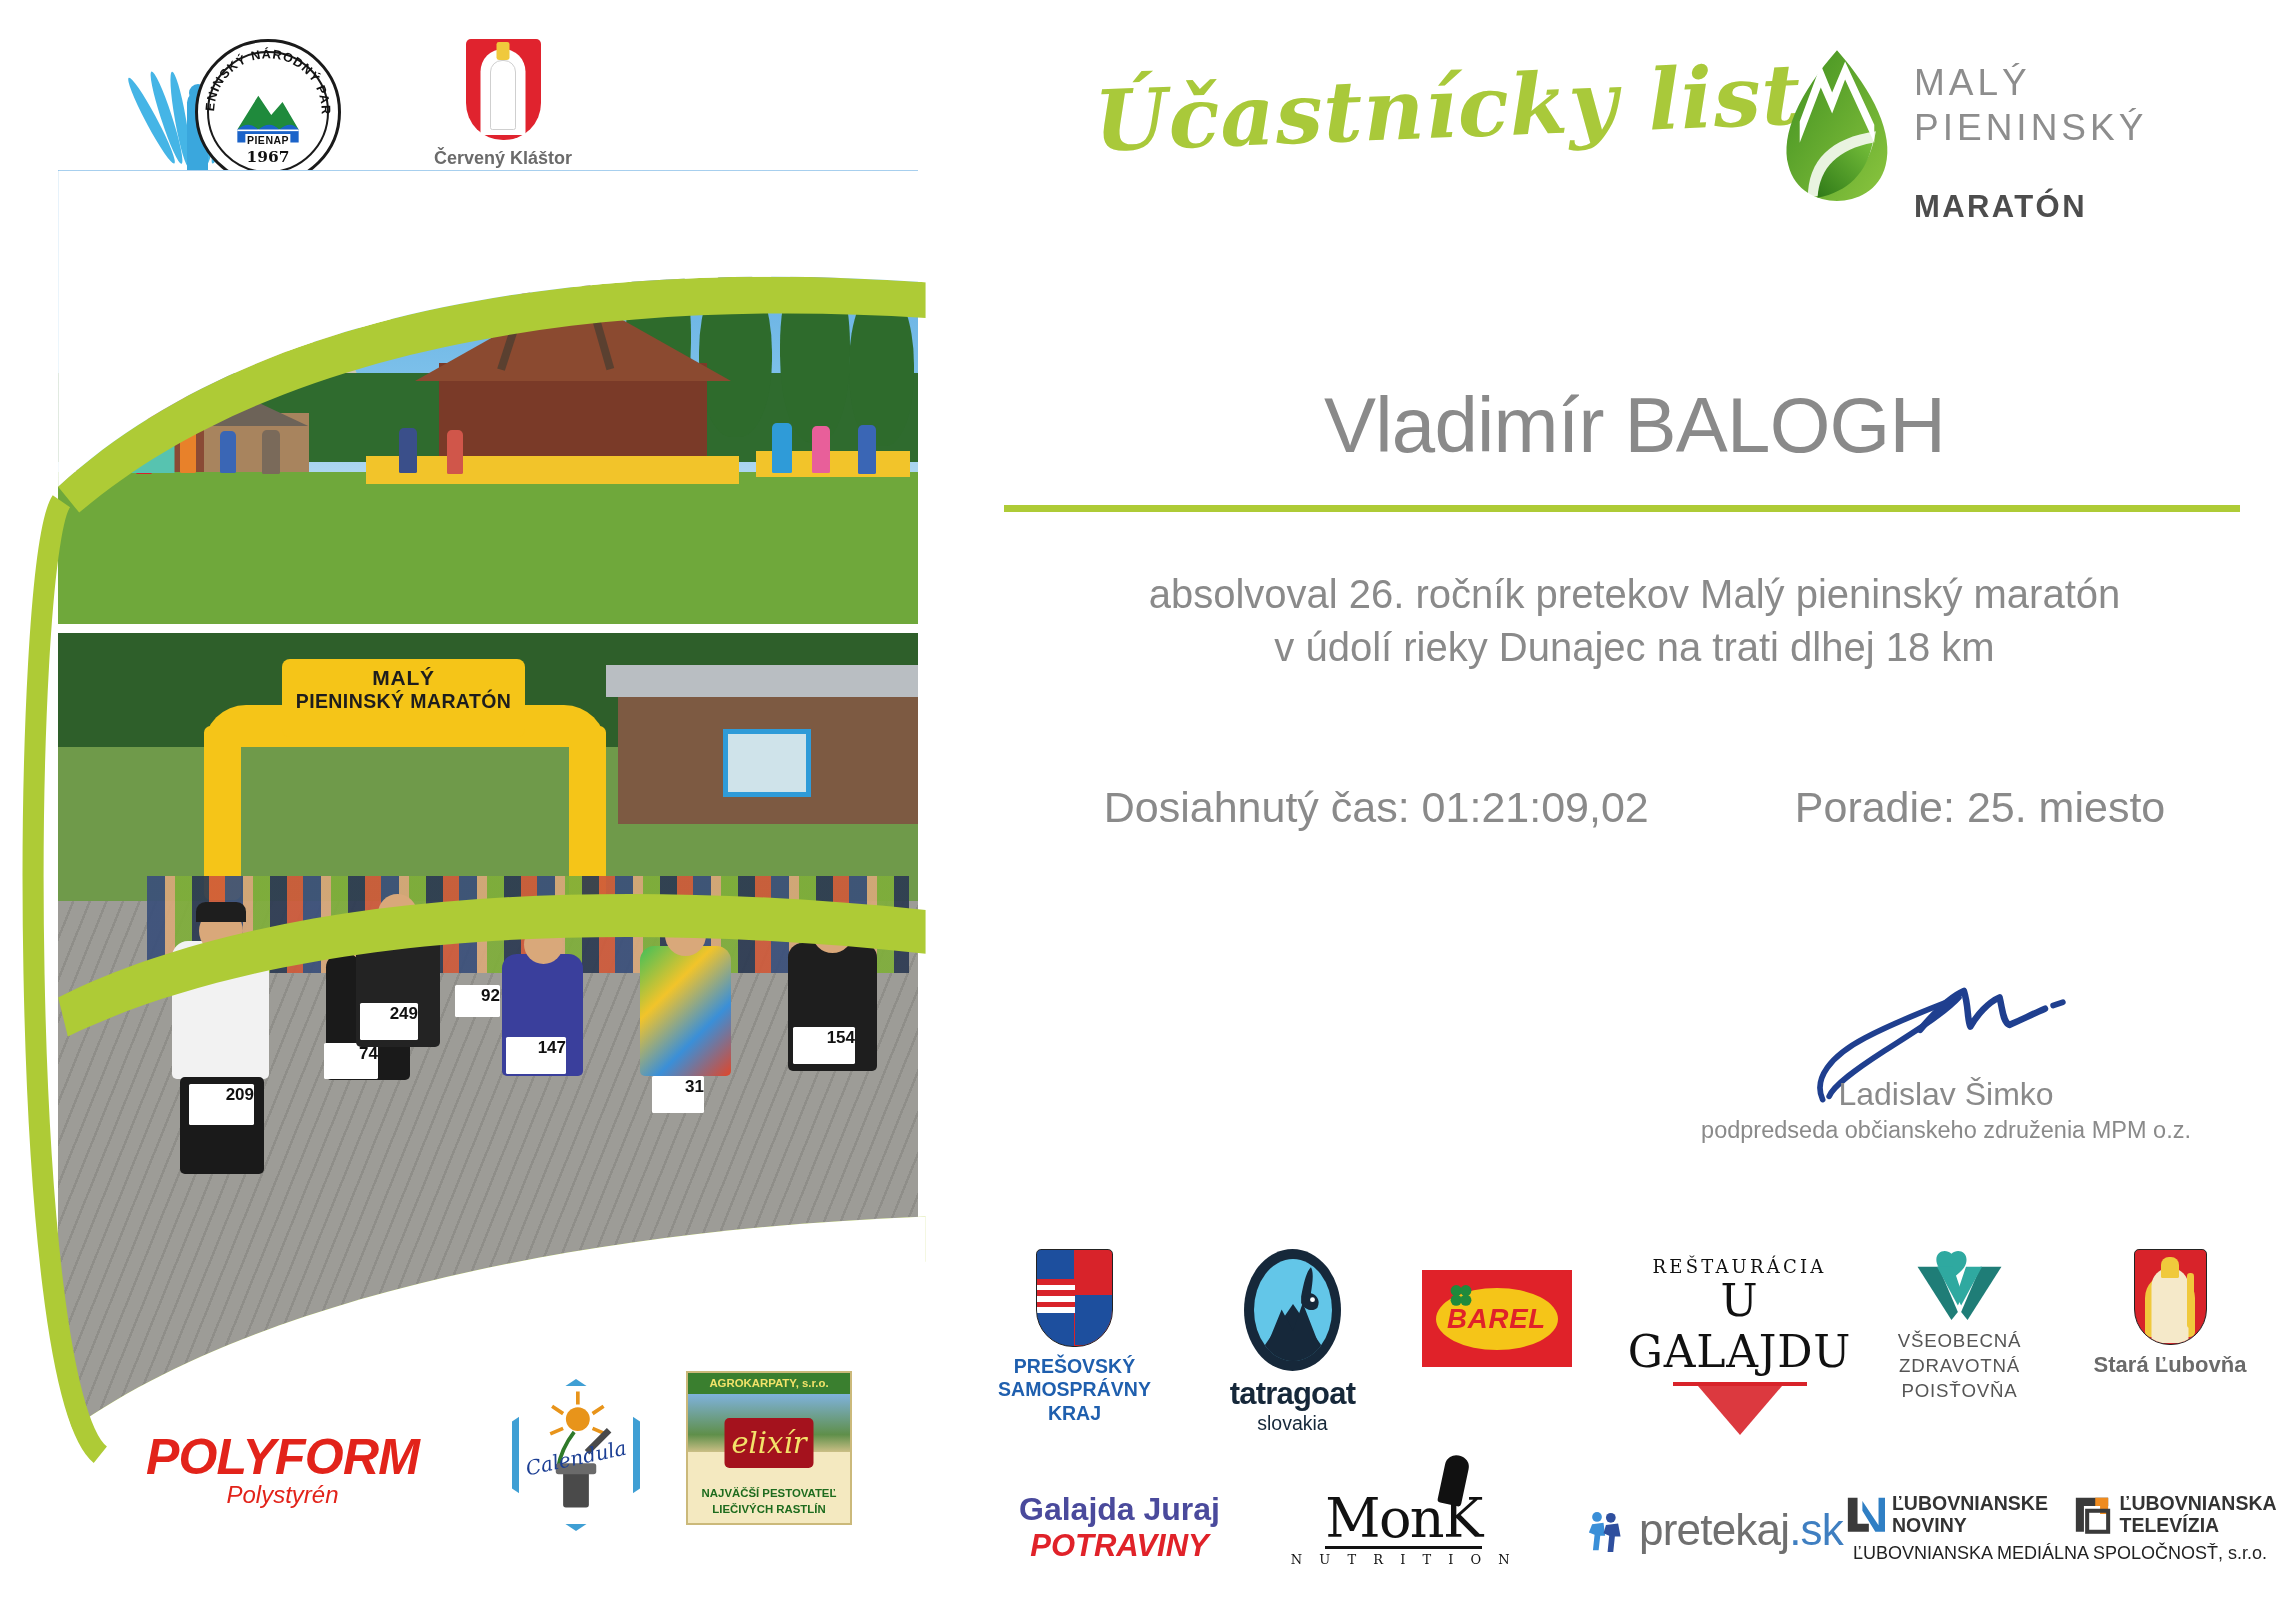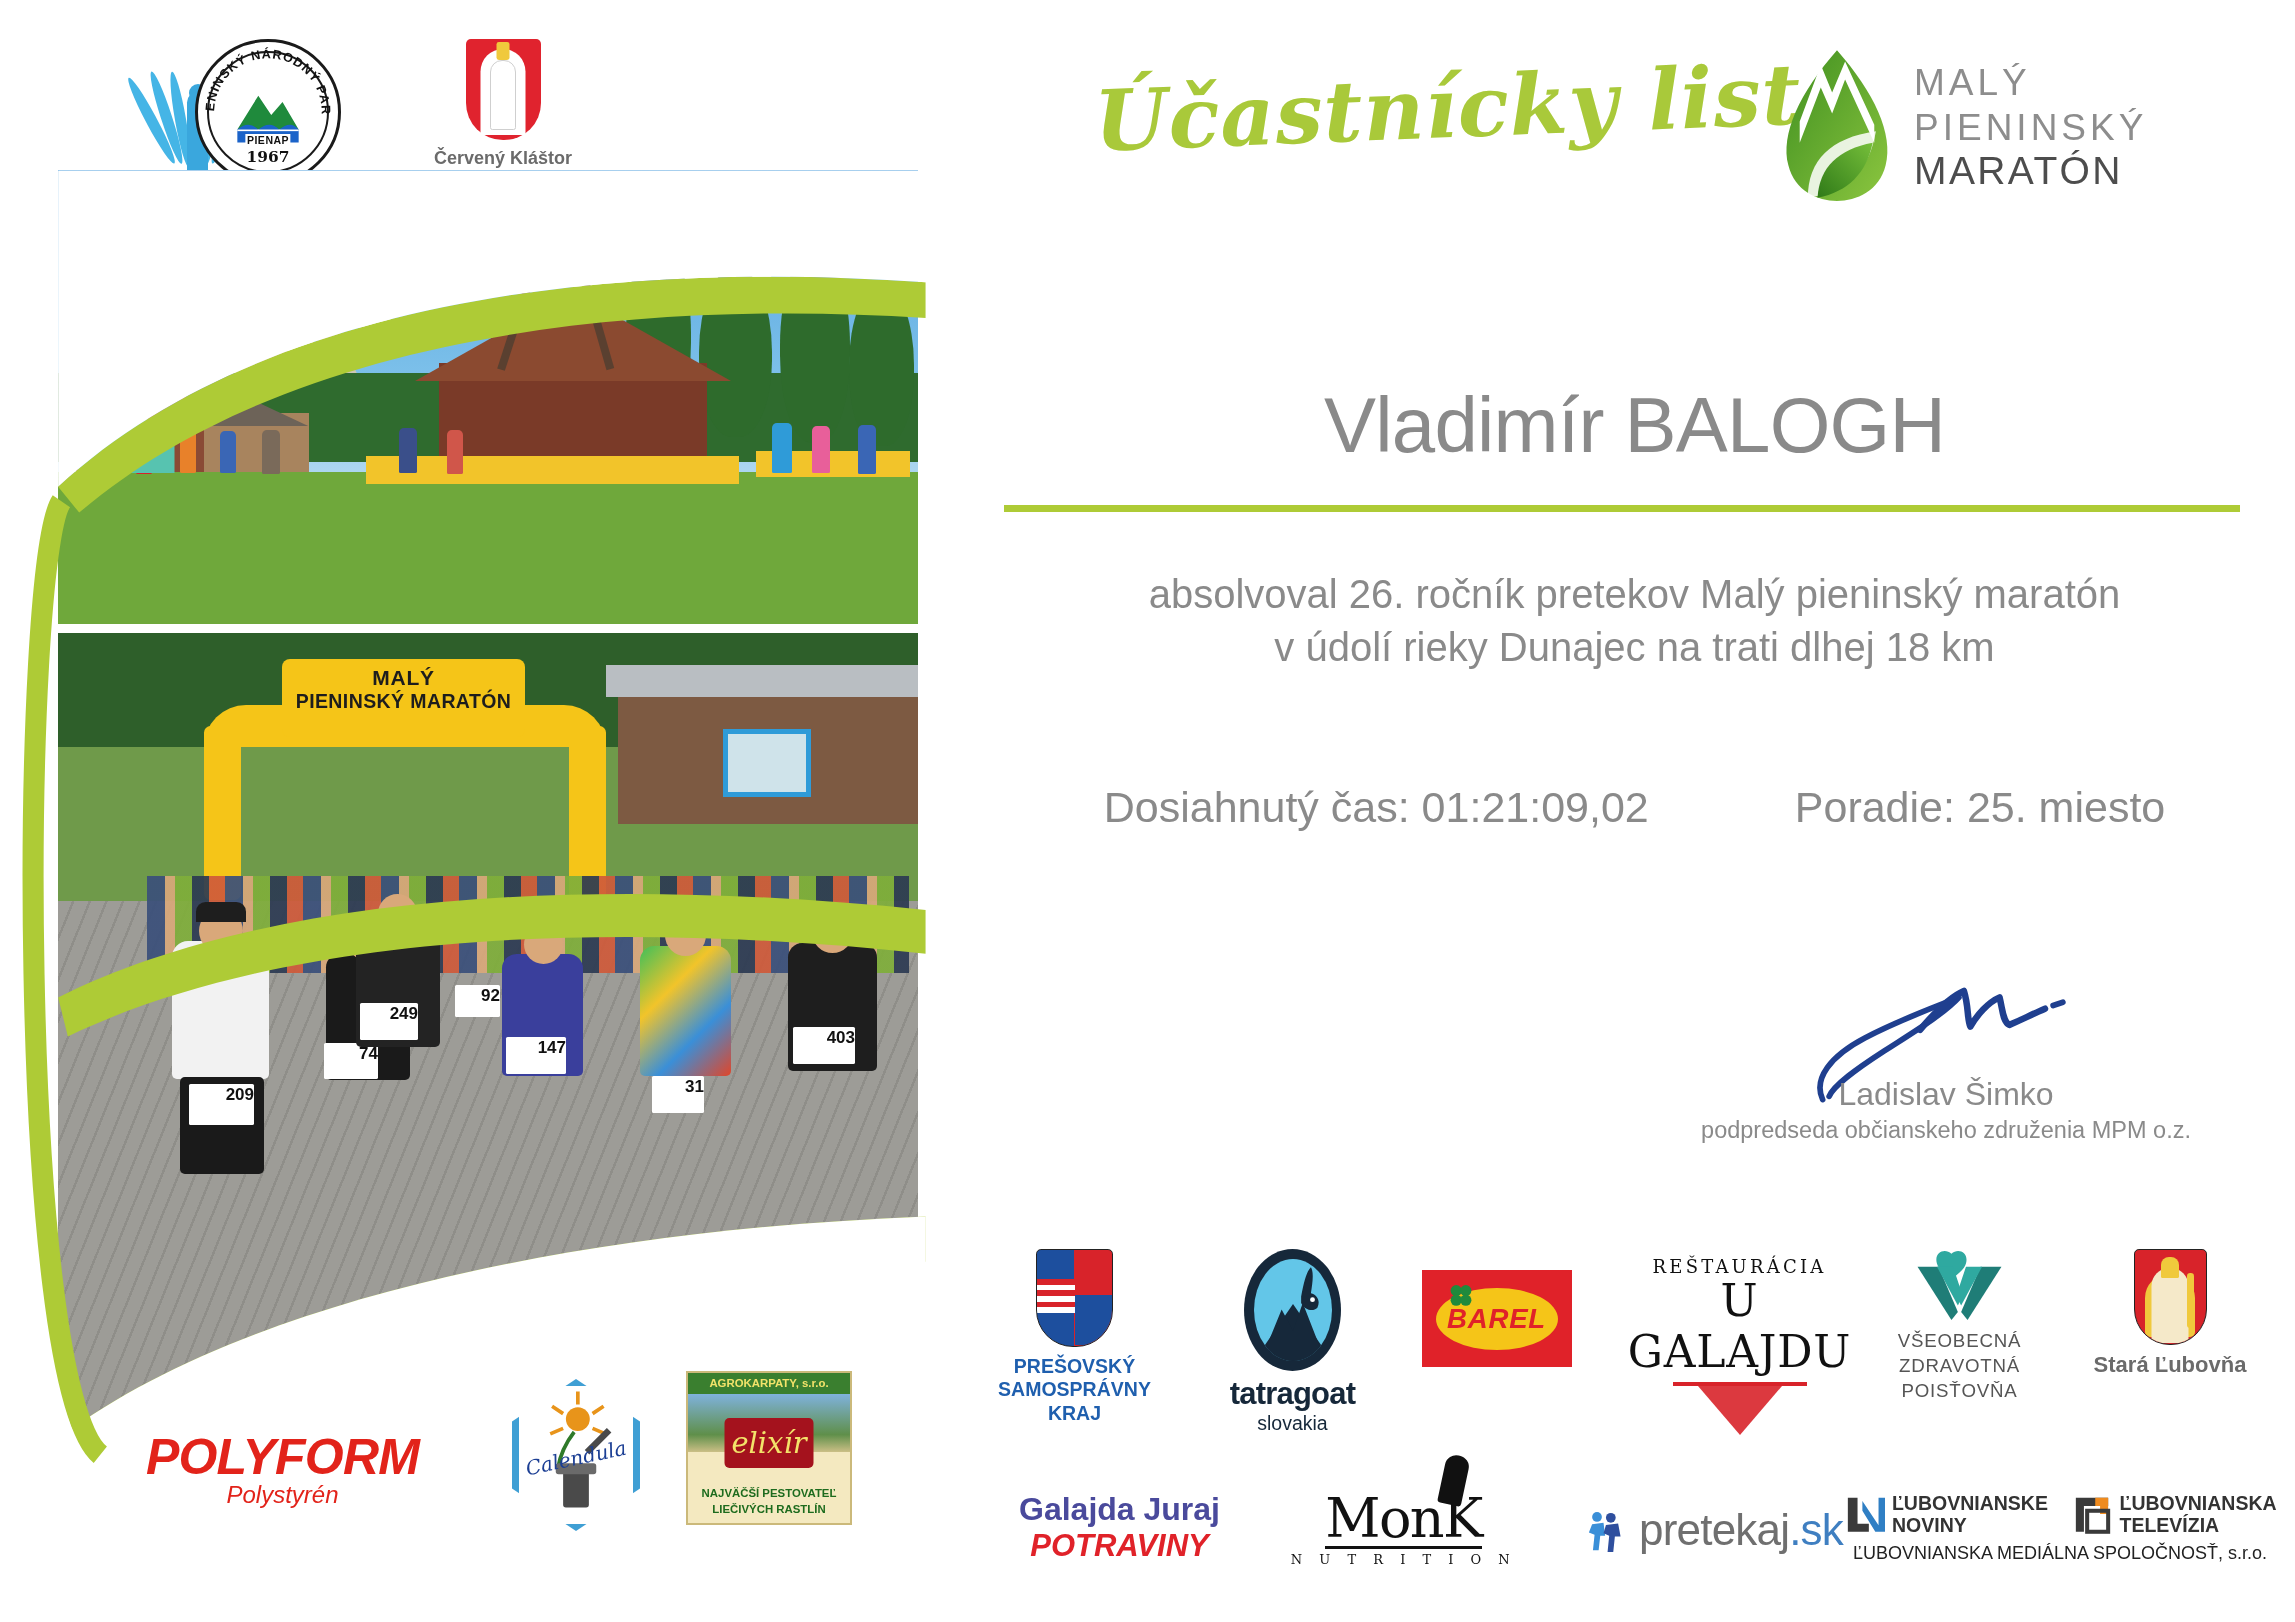--- a/index.html
+++ b/index.html
@@ -48,21 +48,21 @@
       font-family:"DejaVu Serif",serif;font-style:italic;font-weight:bold;
       font-size:84px;color:#a9c93a;letter-spacing:0.8px;
       transform:rotate(-2.2deg);transform-origin:left center;}
 
   
   #mpm-logo{left:1772px;top:47px;width:487px;height:154px;}
   #mpm-mark{position:absolute;left:0;top:0;width:130px;height:154px;}
   #mpm-words{position:absolute;left:142px;top:13px;}
   .mpm-l1,.mpm-l2{font-size:37px;letter-spacing:4px;color:#8d8d8d;line-height:1.22;
       font-family:"Liberation Sans",sans-serif;font-weight:300;}
-  .mpm-l3{font-size:39px;letter-spacing:2.4px;color:#4d4d4d;font-weight:normal;line-height:1.1;}
+  .mpm-l3{font-size:31px;letter-spacing:2.4px;color:#4d4d4d;font-weight:bold;line-height:1.1;margin-top:40px;}
 
   
   #photo-block{left:58px;top:146px;width:860px;height:1314px;}
   .photo{position:absolute;left:0;width:860px;overflow:hidden;}
   #photo-top{top:24px;height:454px;}
   #photo-bottom{top:487px;height:819px;}
 
   .sky{position:absolute;inset:0;background:linear-gradient(#4f9fdc 0%,#7cc0ea 45%,#b9dcf2 72%,#cfe6f5 100%);}
   .cloud{position:absolute;background:#fff;border-radius:50%;opacity:.92;}
   .mountain{position:absolute;background:#cdc7b5;}
@@ -382,21 +382,21 @@
     <div class="head" style="left:466px;top:292px;width:39px;height:39px;"></div>
     <div class="bib" style="left:448px;top:404px;width:60px;height:37px;">147</div>
 
     <div class="person" style="left:582px;top:313px;width:91px;height:130px;
          background:linear-gradient(135deg,#3fbf5a,#f2c42a,#3a8fd8,#e0462a);border-radius:14.6px 14.6px 4.9px 4.9px;"></div>
     <div class="head" style="left:607px;top:282px;width:41px;height:41px;"></div>
     <div class="bib" style="left:594px;top:443px;width:52px;height:37px;">31</div>
 
     <div class="person" style="left:730px;top:310px;width:89px;height:128px;background:#1e1e1e;border-radius:14.6px 14.6px 4.9px 4.9px;"></div>
     <div class="head" style="left:754px;top:279px;width:41px;height:41px;"></div>
-    <div class="bib" style="left:735px;top:394px;width:62px;height:37px;">403</div>
+    <div class="bib" style="left:735px;top:394px;width:62px;height:37px;">154</div>
   </div>
 
   <svg class="curve" style="left:-65px;top:-8px;width:1006px;height:1346px;" viewBox="0 0 1240 1660">
 
     <path d="M80 430 C330 200 760 150 1150 178 L1150 222 C780 198 360 246 106 462 Z" fill="#aecb36"></path>
     <path d="M80 430 C330 200 760 150 1150 178 L1150 40 L80 40 Z" fill="#ffffff"></path>
 
     <path d="M80 1060 C320 940 700 906 1150 952 L1150 1006 C700 958 330 994 92 1108 Z" fill="#aecb36"></path>
     <path d="M80 1060 C320 940 700 906 1150 952 L1150 900 C700 854 320 892 80 1006 Z" fill="#ffffff" opacity="0"></path>
 

